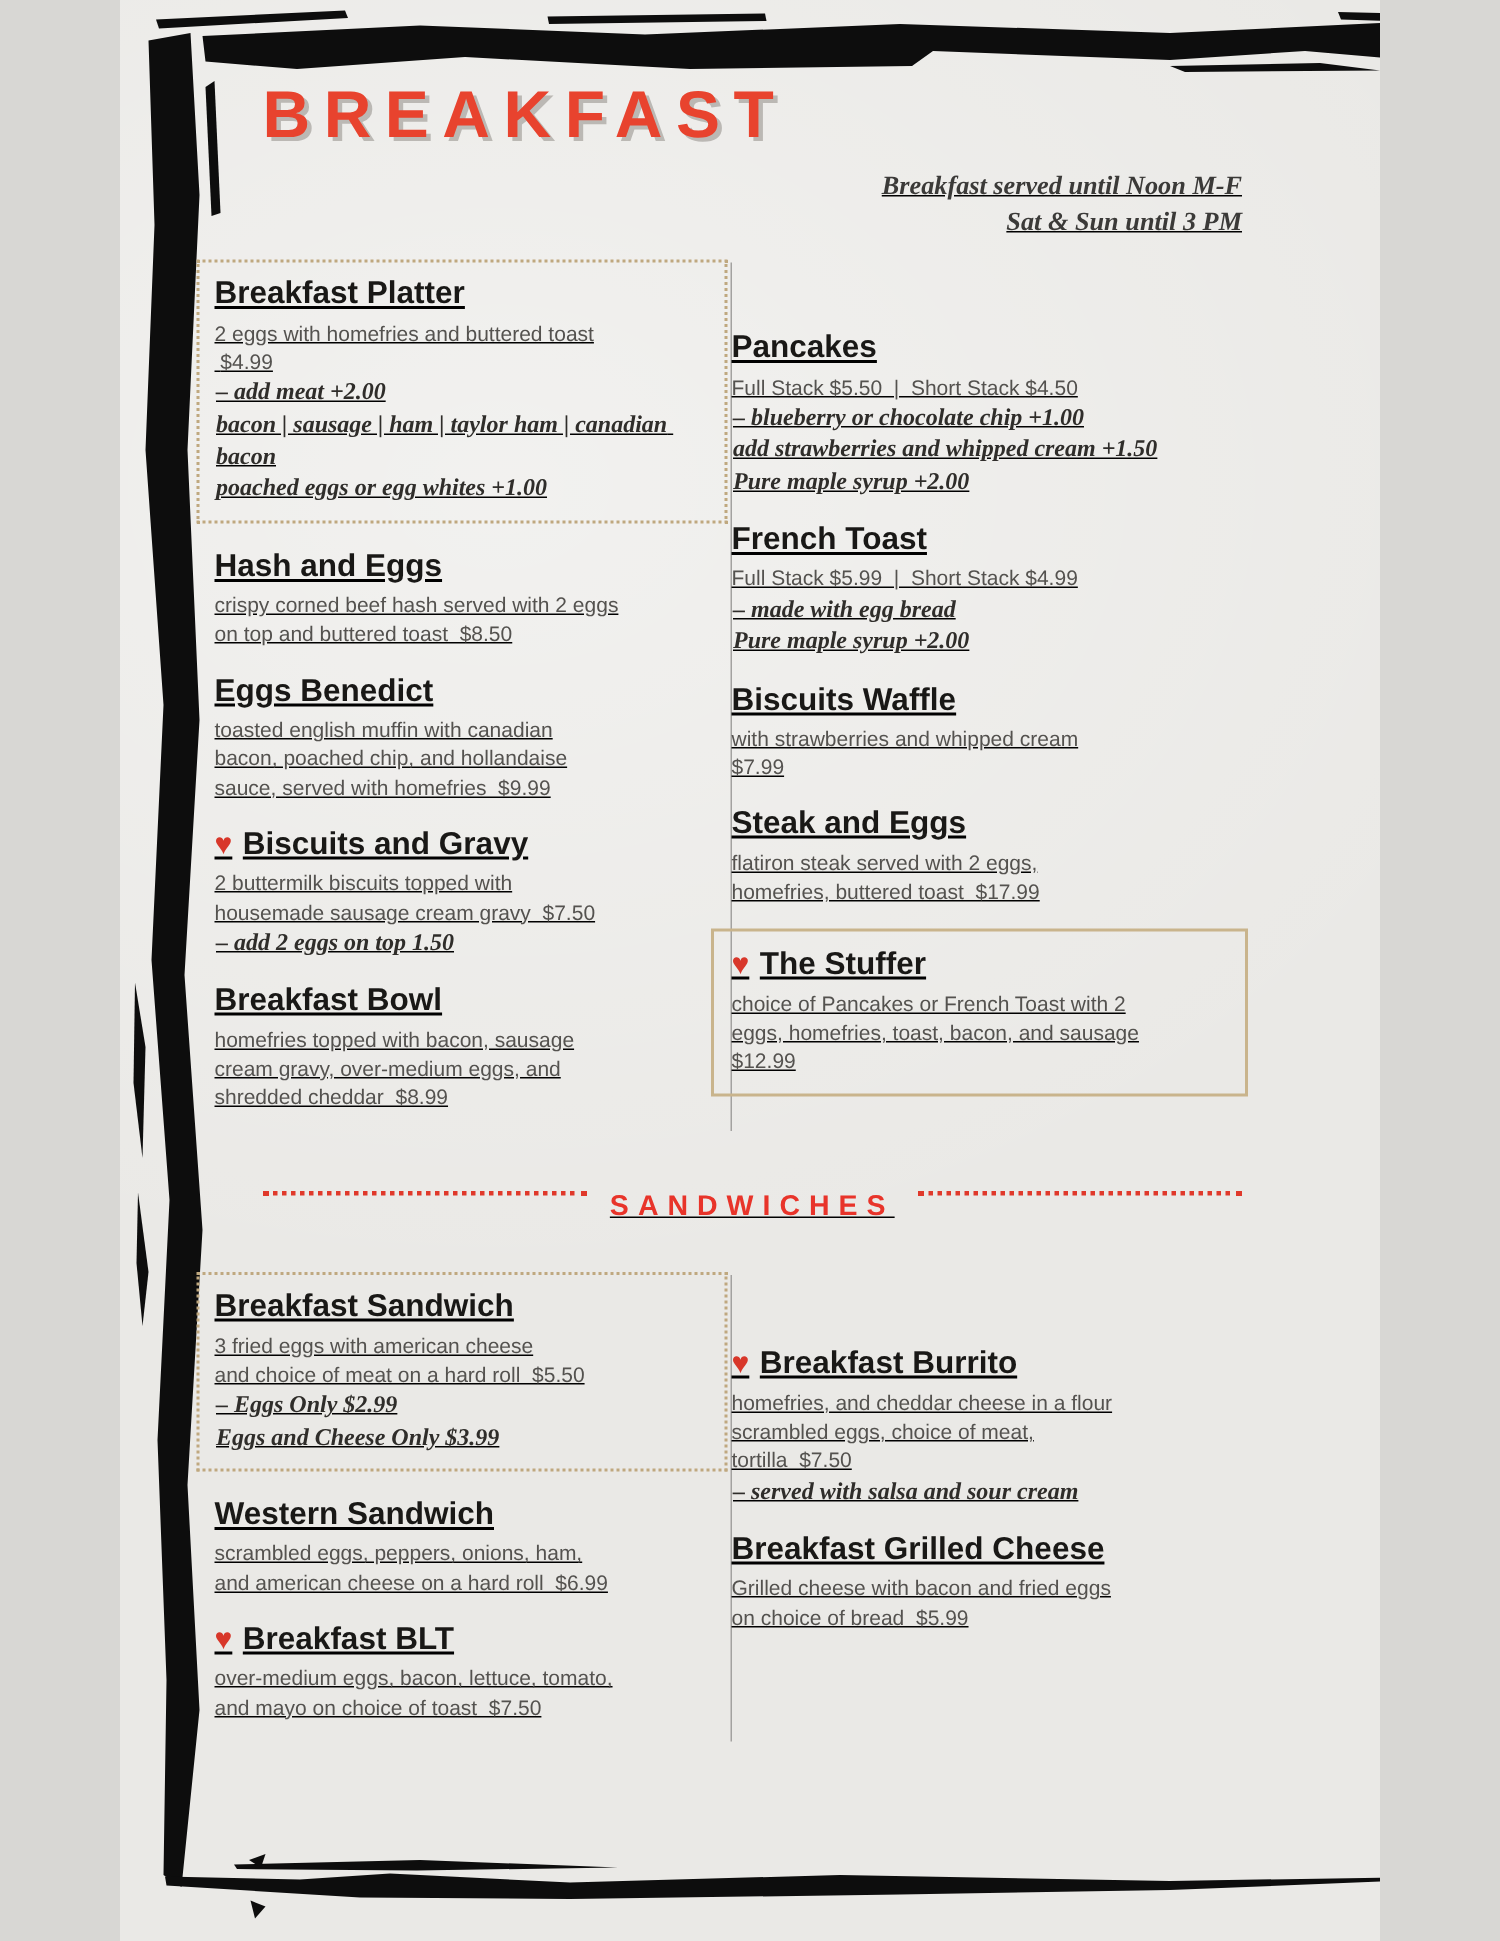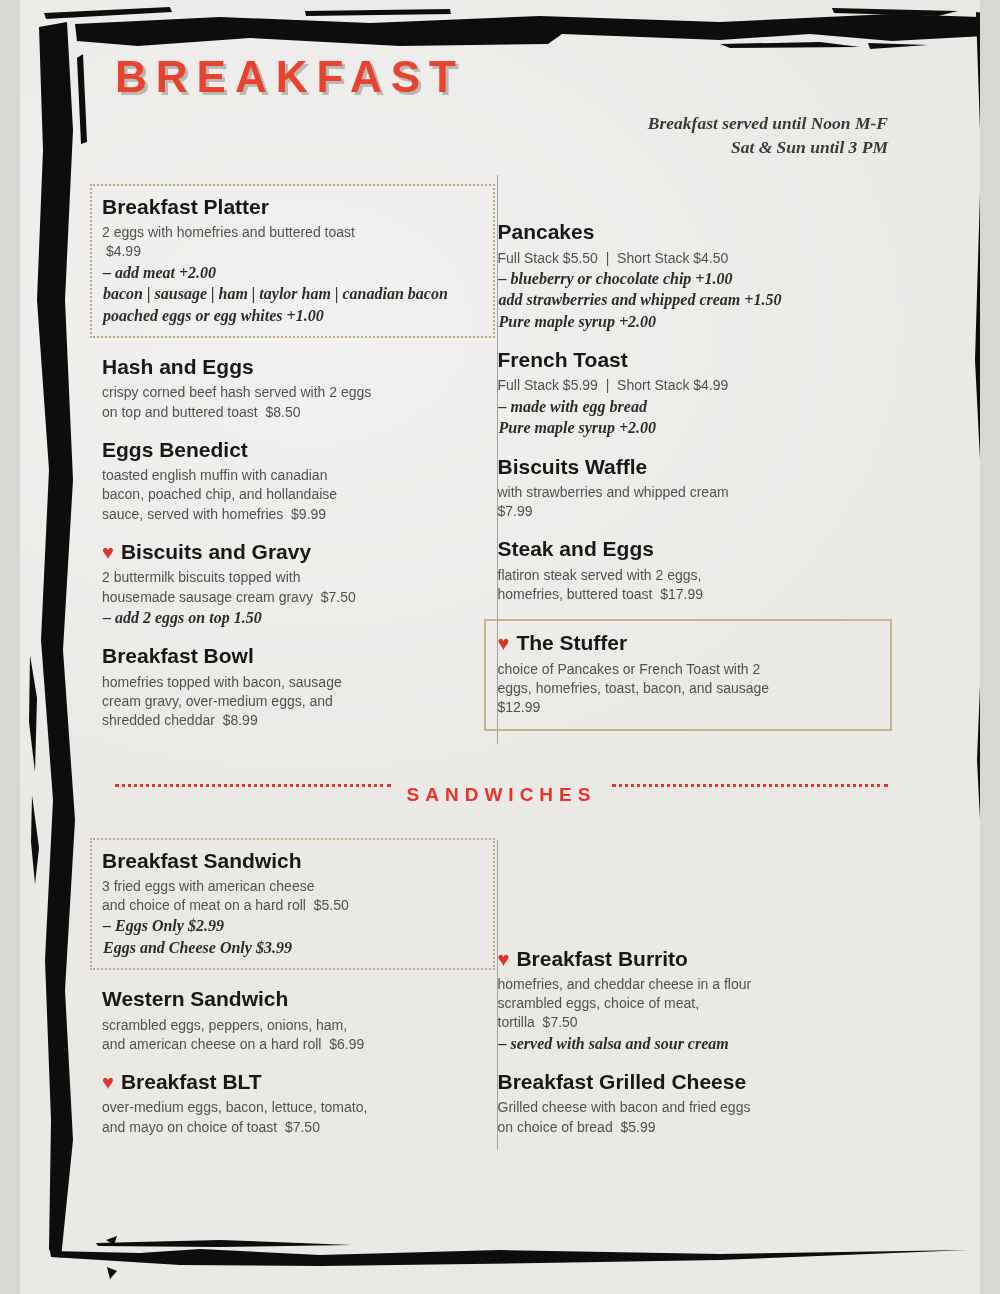--- a/index.html
+++ b/index.html
@@ -1,39 +1,40 @@
 <!DOCTYPE html>
 <html><head>
 <meta charset="utf-8">
 <style>
   html,body{margin:0;padding:0;background:#d8d7d4;}
   .page{
-    position:relative;width:960px;height:1294px;margin:0 auto;
+    position:relative;width:840px;height:1294px;margin:0 auto;
     background:
       radial-gradient(1200px 900px at 30% 25%, rgba(255,255,255,.38), rgba(255,255,255,0) 60%),
       #eae9e6;
     font-family:"Liberation Sans", sans-serif;
     overflow:hidden;
+    text-decoration:underline;
   }
   .frame{position:absolute;inset:0;z-index:0;pointer-events:none;}
   .content{position:relative;z-index:1;}
 
   .header{margin:52px 92px 0 95px;}
   .page-title{
     display:inline-block;margin:0;
     font-size:44px;font-weight:700;letter-spacing:9px;
     color:#e8432e;text-shadow:3px 3px 0 rgba(125,120,114,.45);
   }
   .hours{
     margin-top:10px;text-align:right;
     font-family:"Liberation Serif", serif;font-style:italic;font-weight:600;
     font-size:17.5px;line-height:1.35;color:#3b3a38;
   }
 
-  .cols{display:flex;margin:14px 92px 0 82px;align-items:flex-end;}
+  .cols{display:flex;margin:14px 92px 0 63px;}
   .col-left{width:396px;}
   .col-right{width:392px;}
   .vdiv{width:1px;background:#a3a2a0;margin:2px 0;align-self:stretch;}
   .spacer{flex:1;}
   .col-offset-bk{padding-top:46px;}
   .col-offset-sw{padding-top:48px;}
 
   .item{margin:0 0 15px 0;}
   .item-title{
     margin:0 0 3px 0;font-size:21px;font-weight:700;color:#191816;line-height:1.25;

